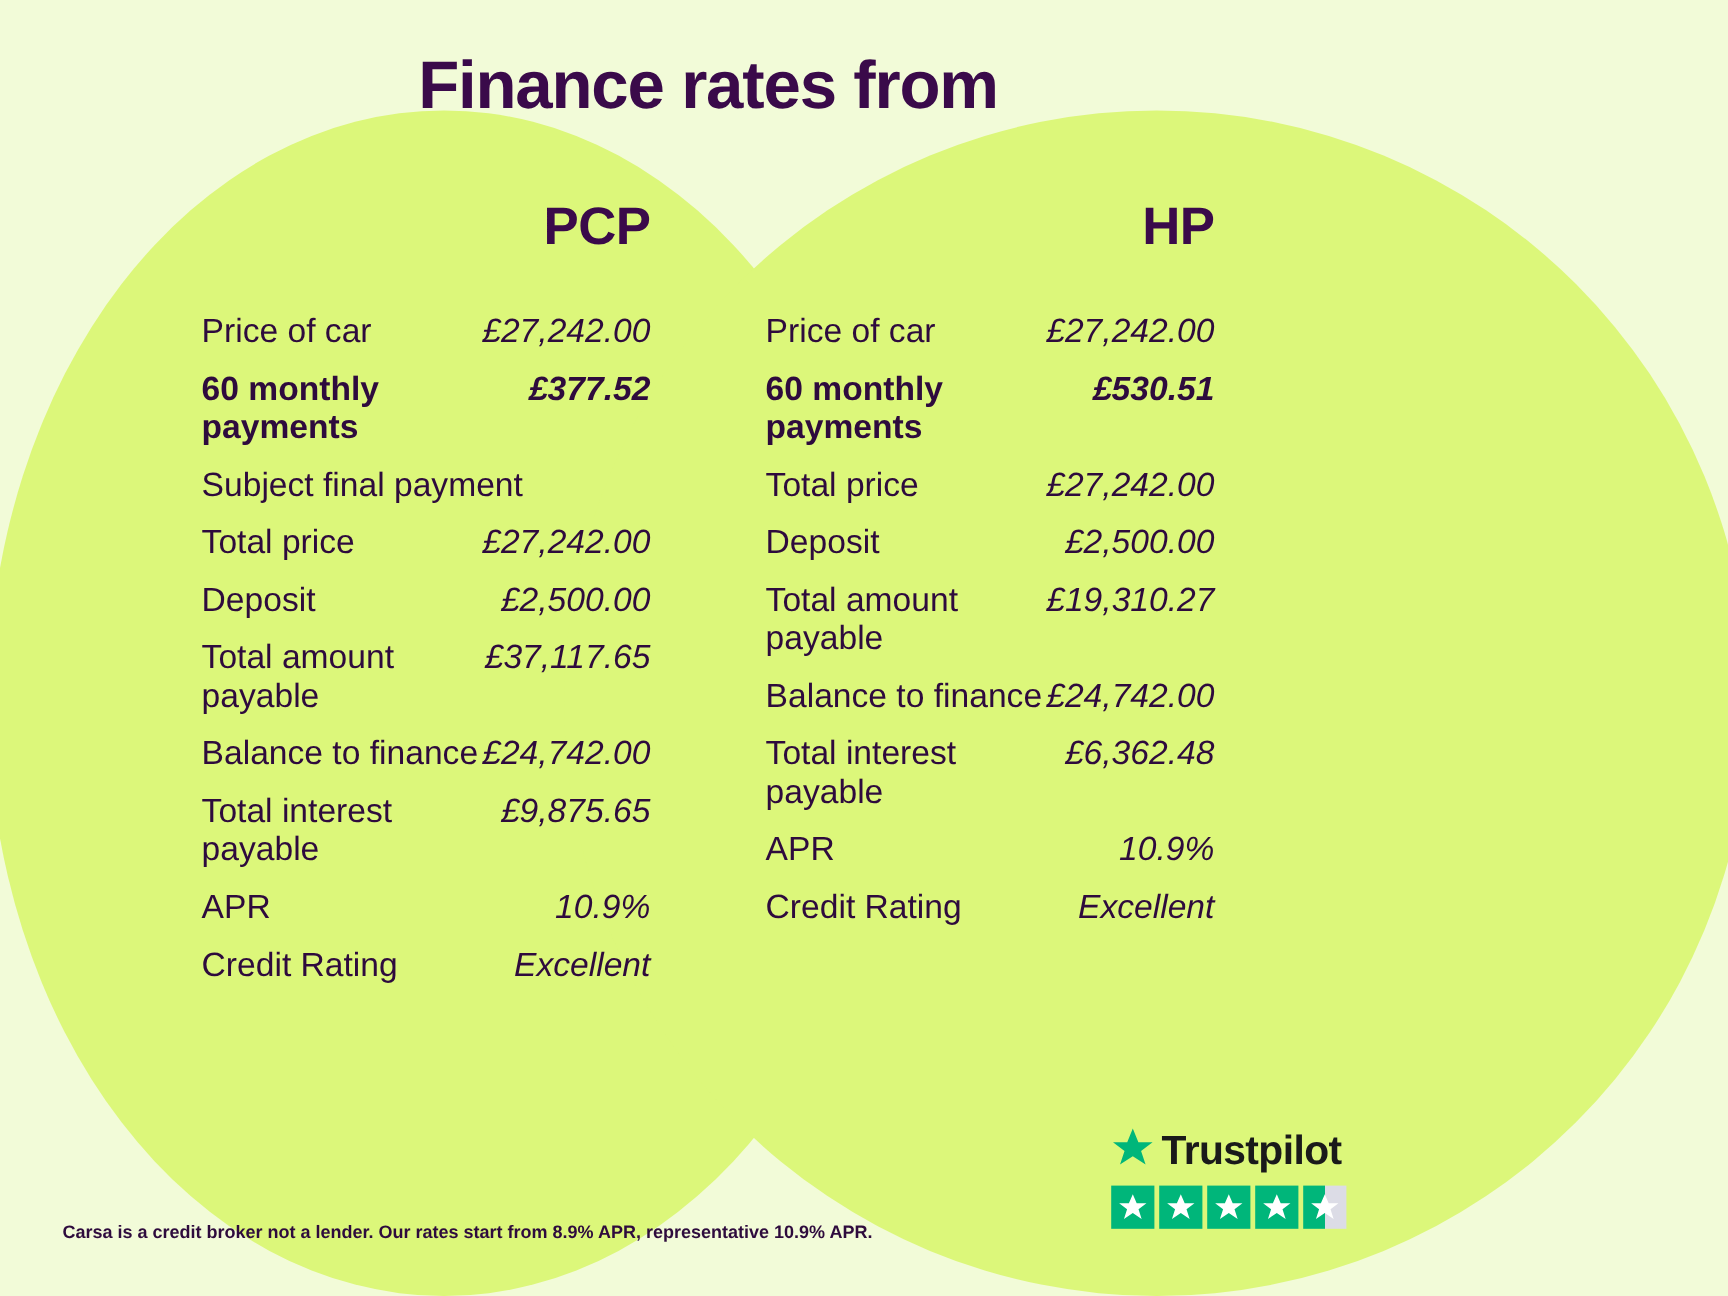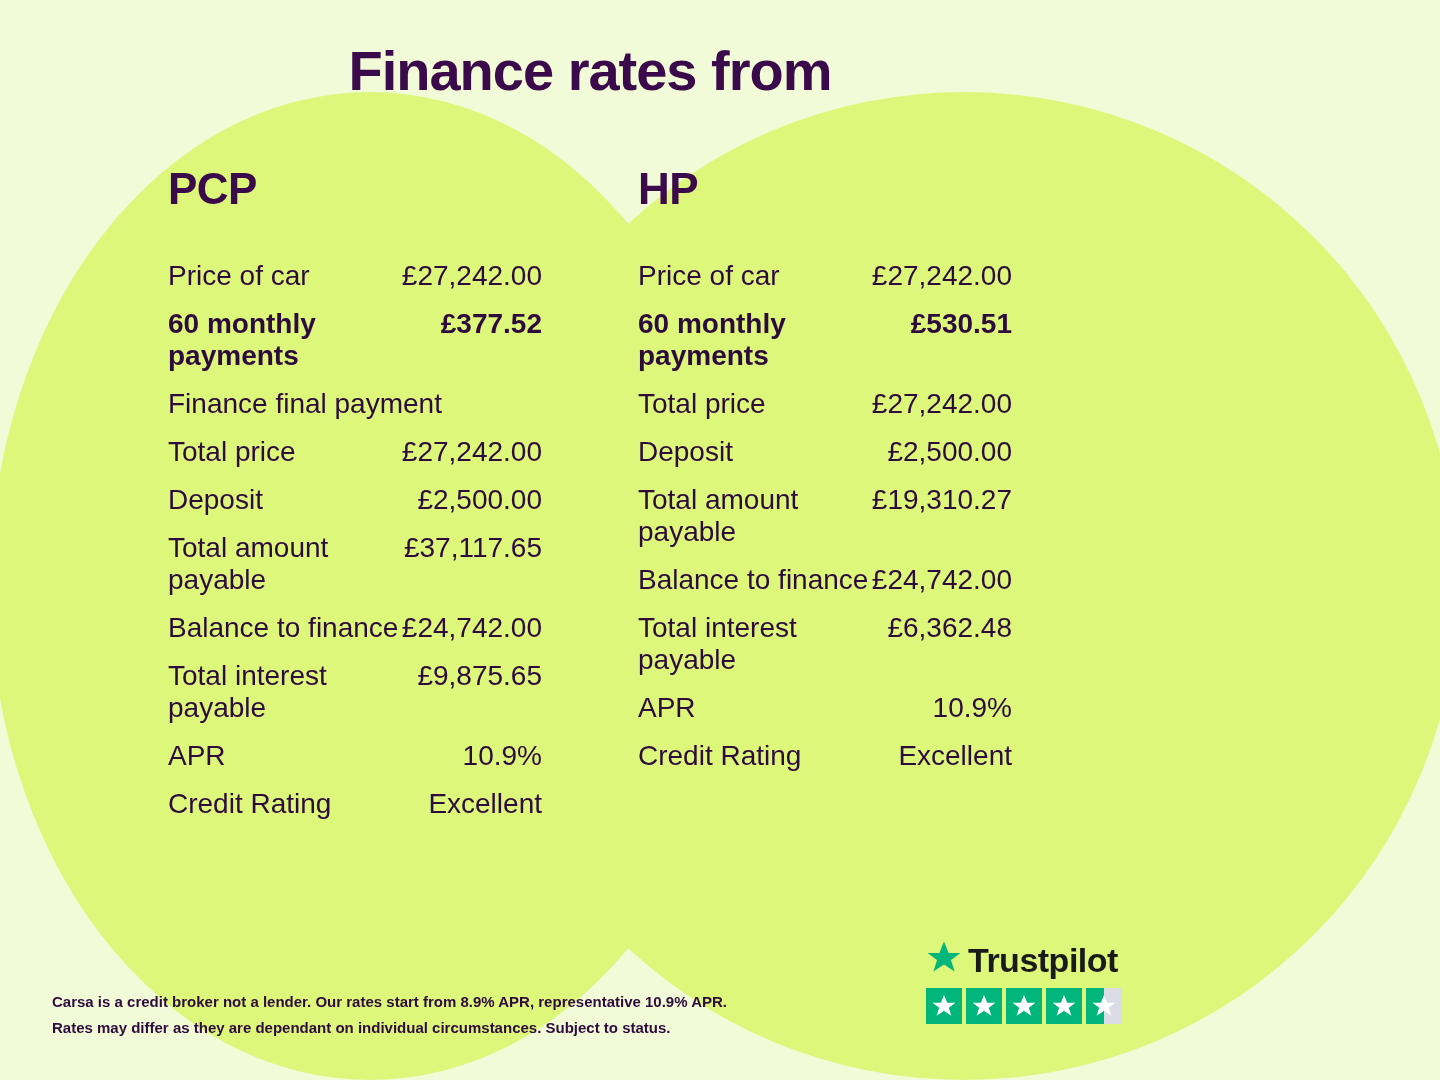--- a/index.html
+++ b/index.html
@@ -92,21 +92,21 @@
     margin-top: 62px;
     padding: 0 120px;
   }
 
   .col {
     width: 50%;
     padding: 0 48px;
   }
 
   .col-title {
-    text-align: left;
+    text-align: right;
     color: #3a0a4a;
     font-weight: bold;
     font-size: 44px;
     letter-spacing: -0.5px;
     margin-bottom: 38px;
   }
 
   .row {
     display: flex;
     justify-content: space-between;
@@ -116,20 +116,21 @@
     padding: 8px 0;
   }
 
   .row.bold .label,
   .row.bold .value {
     font-weight: bold;
   }
 
   .row .value {
     text-align: center;
+    font-style: italic;
   }
 
   .footer {
     position: absolute;
     left: 52px;
     bottom: 40px;
     color: #2e0b3d;
     font-size: 15px;
     font-weight: bold;
     line-height: 1.7;
@@ -197,21 +198,21 @@
 
       <div class="row">
         <span class="label">Price of car</span>
         <span class="value">£27,242.00</span>
       </div>
       <div class="row bold">
         <span class="label">60 monthly payments</span>
         <span class="value">£377.52</span>
       </div>
       <div class="row">
-        <span class="label">Finance final payment</span>
+        <span class="label">Subject final payment</span>
         <span class="value"></span>
       </div>
       <div class="row">
         <span class="label">Total price</span>
         <span class="value">£27,242.00</span>
       </div>
       <div class="row">
         <span class="label">Deposit</span>
         <span class="value">£2,500.00</span>
       </div>
@@ -275,21 +276,20 @@
       <div class="row">
         <span class="label">Credit Rating</span>
         <span class="value">Excellent</span>
       </div>
     </div>
 
   </div>
 
   <div class="footer">
     <div>Carsa is a credit broker not a lender. Our rates start from 8.9% APR, representative 10.9% APR.</div>
-    <div>Rates may differ as they are dependant on individual circumstances. Subject to status.</div>
   </div>
 
   <div class="trustpilot">
     <div class="tp-head">
       <span>
         <svg width="36" height="36" viewBox="0 0 24 24" aria-hidden="true">
           <polygon points="12,1 15.1,8.6 23,8.6 16.6,13.4 19.1,21 12,16.4 4.9,21 7.4,13.4 1,8.6 8.9,8.6" fill="#00b67a"></polygon>
         </svg>
       </span>
       <span class="tp-name">Trustpilot</span>

